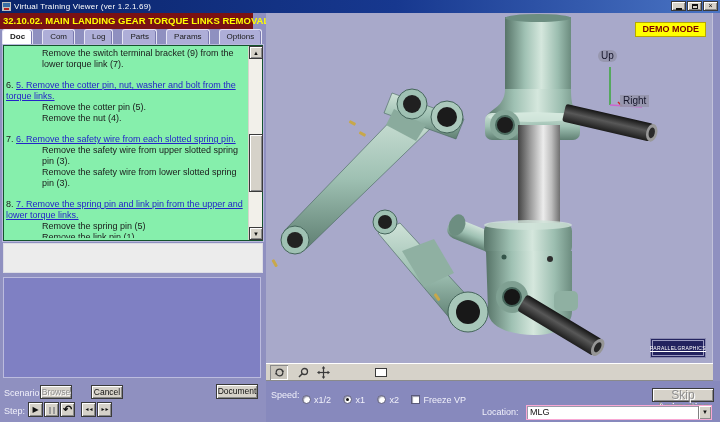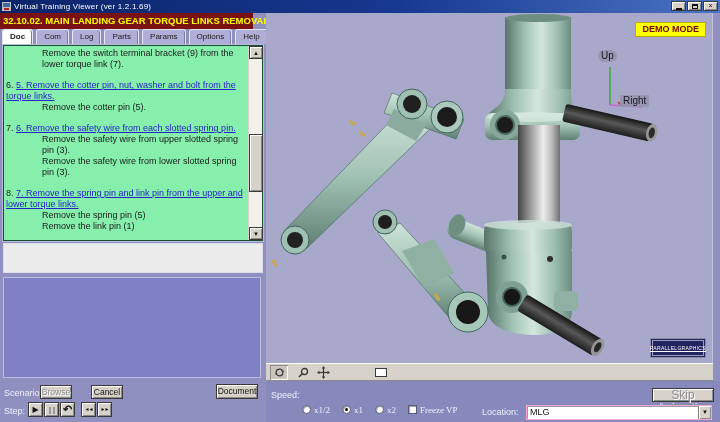--- a/index.html
+++ b/index.html
@@ -15,21 +15,21 @@
   .winbtns { position:absolute; right:2px; top:1px; display:flex; gap:1px; }
   .winbtn { width:15px; height:10px; background:#d6d2c9; border:1px solid #3a3a3a;
     box-shadow:inset 1px 1px 0 #fff, inset -1px -1px 0 #8a8a8a;
     font-size:7px; line-height:8px; text-align:center; color:#111; }
   .minglyph { display:block; width:6px; height:2px; background:#111; margin:6px auto 0; }
   .restglyph { display:block; width:6px; height:5px; border:1px solid #111; border-top:2px solid #111; margin:2px auto 0; }
 
   
   #banner { position:absolute; left:0; top:13px; width:253px; height:16px; background:#7a1113;
     color:#ffff00; font-size:9.5px; font-weight:bold; line-height:16px; padding-left:3px; white-space:nowrap; }
-  #tabs { position:absolute; left:2px; top:29px; height:16px; display:flex; gap:3px; }
+  #tabs { position:absolute; left:2px; top:29px; height:16px; display:flex; gap:9px; }
   .tab { height:15px; padding:0 7px; font-size:8px; line-height:14px; color:#1a1a1a;
     background:#aeaed8; border:1px solid #e6e6f4; border-bottom:none;
     border-radius:3px 3px 0 0; box-shadow:inset -1px 0 0 #7a7ab0; }
   .tab.active { background:#fff; font-weight:bold; position:relative; z-index:2; }
 
   #docpanel { position:absolute; left:3px; top:45px; width:260px; height:196px;
     background:#86efac; border:1px solid #14532d; box-shadow:0 0 0 1px #b9b9dc; }
   #doctext { position:absolute; left:2px; top:2px; right:16px; bottom:2px; overflow:hidden;
     font-size:9px; line-height:11px; color:#1a1a1a; }
   .indent { margin-left:36px; }
@@ -125,20 +125,21 @@
 
   <div id="docpanel">
     <div id="doctext">
       <div class="indent">Remove the switch terminal bracket (9) from the lower torque link (7).</div>
       <div class="gap"></div>
       <div class="itemline">
         <span>6.</span>
         <span class="doclink">5. Remove the cotter pin, nut, washer and bolt from the torque links.</span>
       </div>
       <div class="indent">Remove the cotter pin (5).</div>
+      <div class="indent">Remove the nut (4).</div>
       <div class="gap"></div>
       <div class="itemline">
         <span>7.</span>
         <span class="doclink">6. Remove the safety wire from each slotted spring pin.</span>
       </div>
       <div class="indent">Remove the safety wire from upper slotted spring pin (3).</div>
       <div class="indent">Remove the safety wire from lower slotted spring pin (3).</div>
       <div class="gap"></div>
       <div class="itemline">
         <span>8.</span>
@@ -304,21 +305,21 @@
         <polygon points="13,6.5 10.5,4.8 10.5,8.2" fill="#3a3a3a"></polygon>
       </svg>
     </span>
     <span class="toolicon" style="margin-left:40px;">
       <span style="display:block;width:12px;height:9px;border:1.5px solid #3a3a3a;background:#fff;"></span>
     </span>
   </div>
 
   <div id="bottombar">
     <span class="lbl" style="left:5px;top:9px;">Speed:</span>
-    <span style="position:absolute;left:36px;top:18px;font-family:Liberation Serif, serif;">
+    <span style="position:absolute;left:36px;top:8px;">
       <span class="radio"></span><span class="radiolbl">x1/2</span>
       <span class="radio checked"></span><span class="radiolbl">x1</span>
       <span class="radio"></span><span class="radiolbl">x2</span>
       <span class="checkbox"></span><span class="radiolbl">Freeze VP</span>
     </span>
     <span class="btn disabled" style="left:386px;top:7px;width:62px;height:14px;line-height:12px;font-size:12px;">Skip Animation</span>
     <span class="lbl" style="left:216px;top:26px;">Location:</span>
     <span id="locselect">
       <span id="locvalue">MLG</span>
       <span id="locbtn"><span>▼</span></span>

